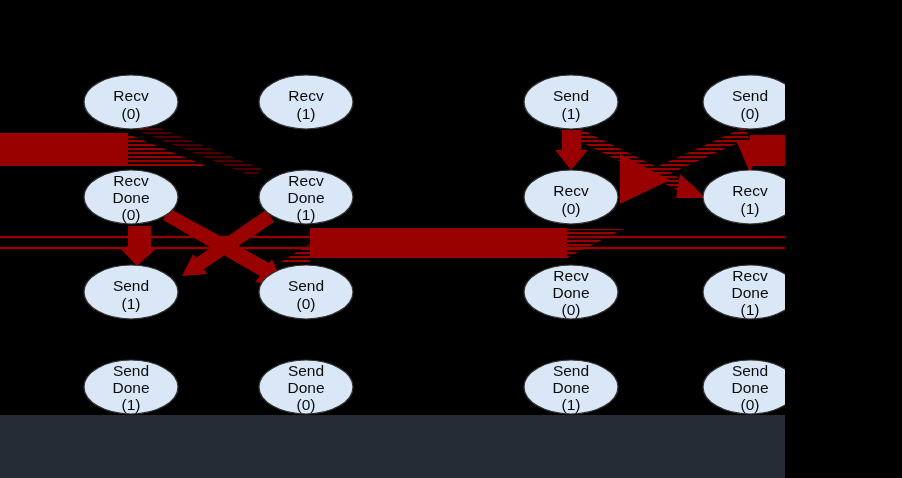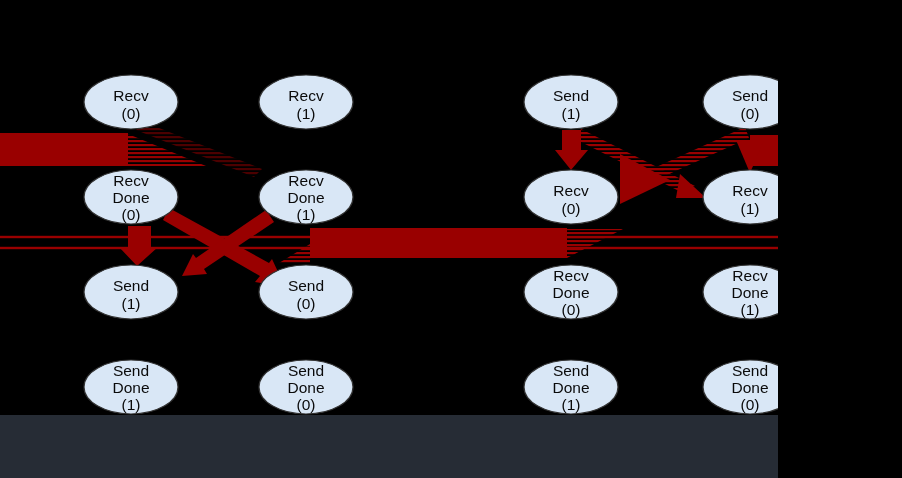--- a/index.html
+++ b/index.html
@@ -7,20 +7,21 @@
     padding: 0;
     background: #000000;
     font-family: "Liberation Sans", sans-serif;
   }
   .stage {
     position: relative;
     width: 778px;
     height: 478px;
     overflow: hidden;
     background: var(--bg, #000000);
+    padding-left: 7px;
   }
   .stage svg {
     position: absolute;
     left: 0;
     top: 0;
     display: block;
   }
   .footer-bar {
     position: absolute;
     left: 0;

